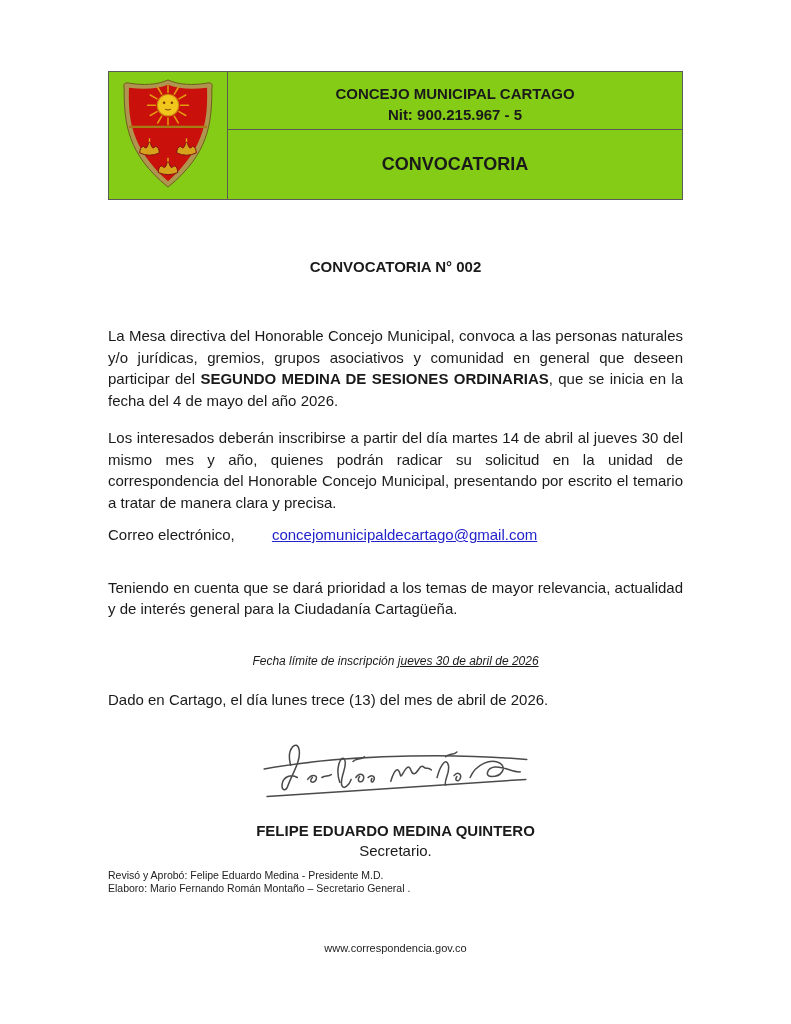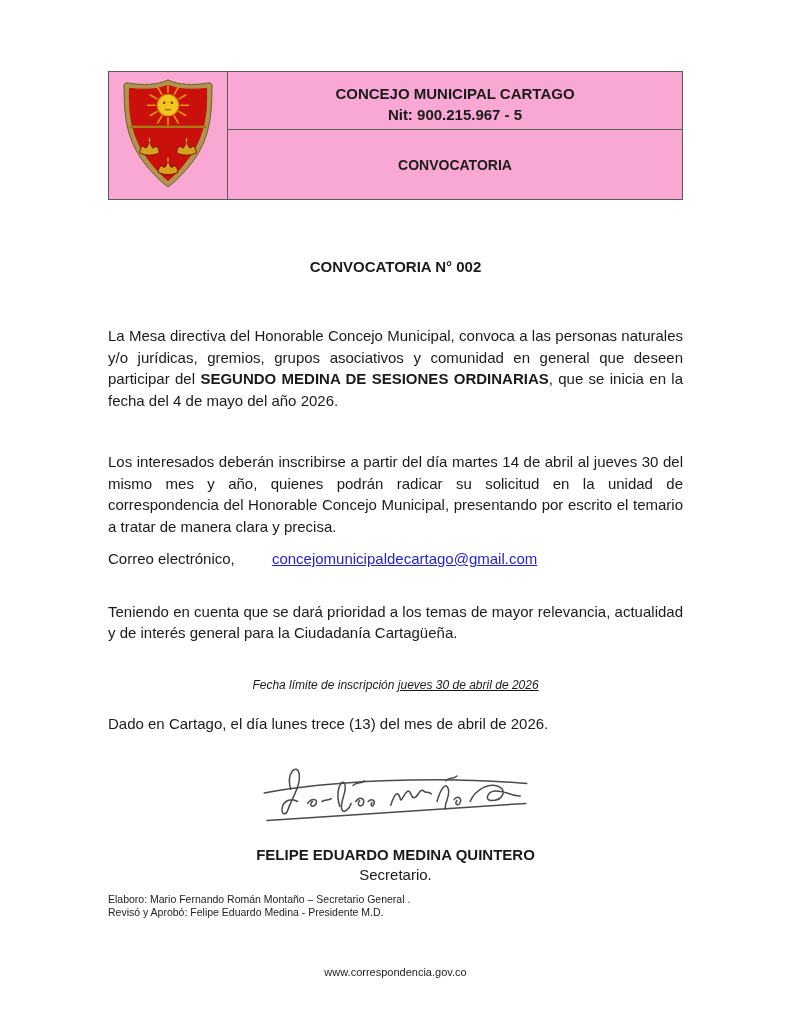--- a/index.html
+++ b/index.html
@@ -19,21 +19,21 @@
     margin: 0 108px;
     width: 575px;
   }
 
   
   .crest-table {
     margin-top: 71px;
     display: flex;
     border: 1px solid #5a5a5a;
     height: 129px;
-    background: #f9a8d4;
+    background: #84cc16;
   }
   .crest-cell {
     width: 119px;
     border-right: 1px solid #5a5a5a;
     display: flex;
     align-items: center;
     justify-content: center;
   }
   .header-right { flex: 1; display: flex; flex-direction: column; }
   .header-row1 {
@@ -48,39 +48,39 @@
     font-size: 15px;
     line-height: 21px;
     text-align: center;
   }
   .header-row2 {
     flex: 1;
     display: flex;
     align-items: center;
     justify-content: center;
     font-weight: bold;
-    font-size: 14px;
+    font-size: 18px;
     text-align: center;
   }
 
   
   .doc-title {
     margin-top: 56px;
     text-align: center;
     font-weight: bold;
     font-size: 15px;
     line-height: 22px;
   }
   .para {
     font-size: 15px;
     line-height: 21.5px;
     text-align: justify;
   }
   .p1 { margin-top: 47px; }
-  .p2 { margin-top: 40px; }
+  .p2 { margin-top: 16px; }
   .email-line { margin-top: 11px; font-size: 15px; line-height: 21.5px; text-align: left; }
   .p3 { margin-top: 31px; }
   .deadline-line { margin-top: 31px; font-size: 12px; line-height: 21.5px; text-align: center; font-style: italic; }
   .issued-line { margin-top: 17px; font-size: 15px; line-height: 21.5px; text-align: left; }
   .bold { font-weight: bold; }
   .underline { text-decoration: underline; }
   a.link {
     color: #2323cc;
     text-decoration: underline;
     cursor: pointer;
@@ -225,22 +225,22 @@
 
             <path d="M224 45 C 230 31, 246 24, 256 30 C 263 35, 257 44, 247 44 C 239 44, 242 35, 250 34 C 260 33, 270 40, 277 39"></path>
           </g>
         </svg>
       </span>
     </div>
     <div class="sig-name">FELIPE EDUARDO MEDINA QUINTERO</div>
     <div class="sig-role">Secretario.</div>
 
     <div class="credits">
+      <div>Revisó y Aprobó: Felipe Eduardo Medina - Presidente M.D.</div>
       <div>Elaboro: Mario Fernando Román Montaño – Secretario General .</div>
-      <div>Revisó y Aprobó: Felipe Eduardo Medina - Presidente M.D.</div>
     </div>
 
     <div class="page-footer">
       <div>www.correspondencia.gov.co</div>
     </div>
 
   </div>
 </div>
 
 </body></html>

